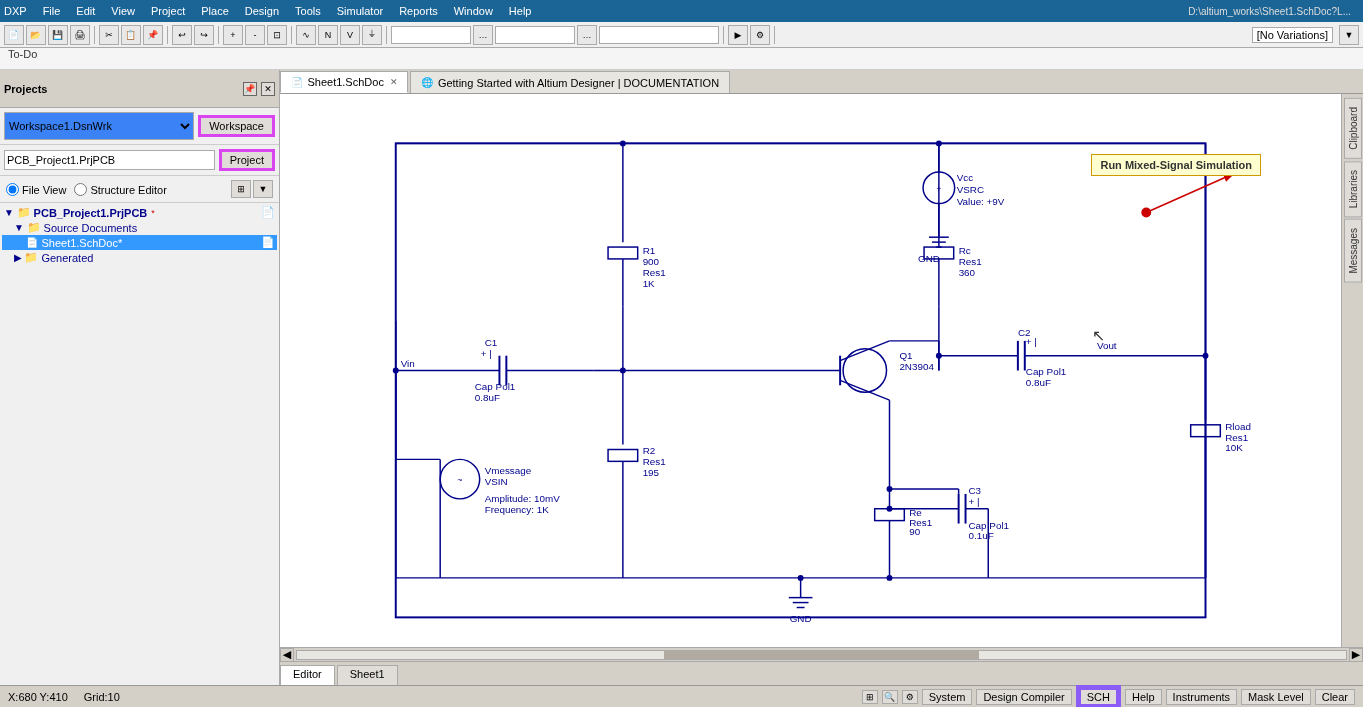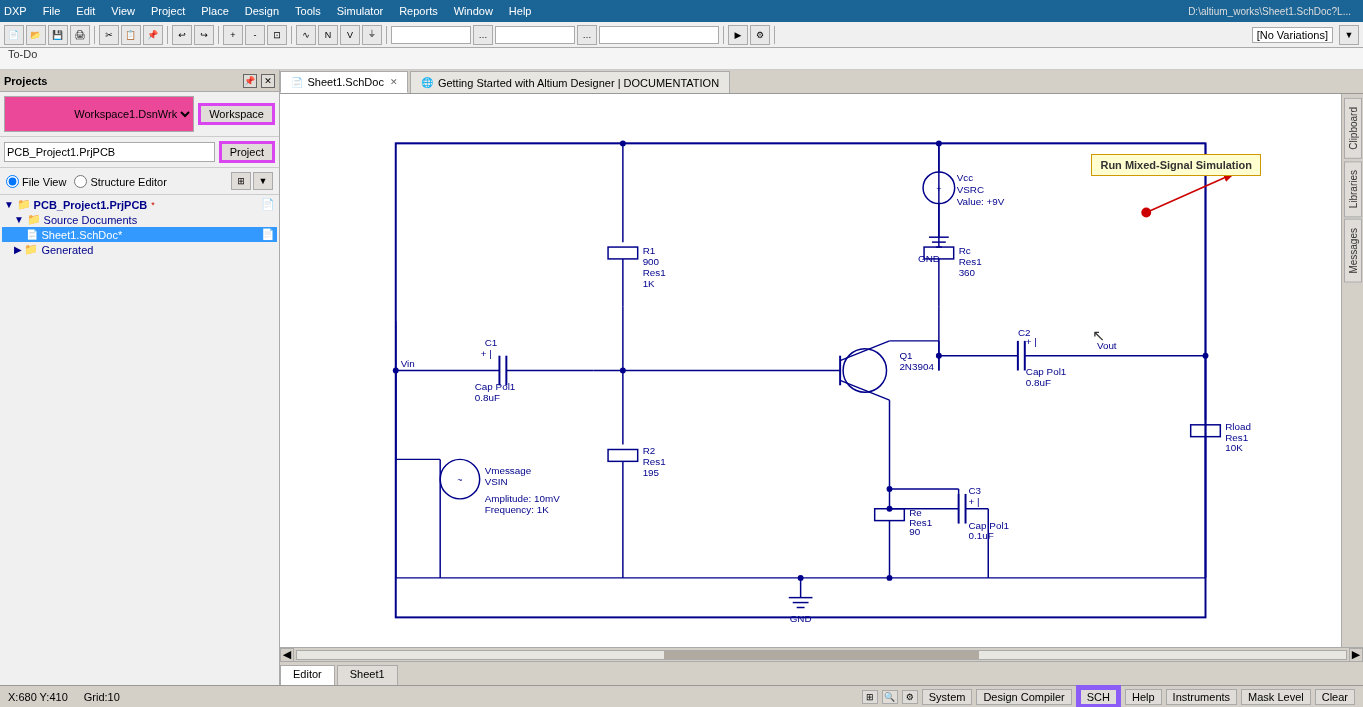--- a/index.html
+++ b/index.html
@@ -17,27 +17,27 @@
     .tb-input-wide { width: 120px; }
 
     
     #todo-bar { height: 22px; background: #f5f5f5; border-bottom: 1px solid #ccc; display: flex; align-items: flex-start; padding: 0 8px; font-size: 11px; color: #333; }
 
     
     #main-layout { display: flex; height: calc(707px - 92px); }
 
     
     #left-panel { width: 280px; background: #f0f0f0; border-right: 1px solid #aaa; display: flex; flex-direction: column; }
-    #panel-header { height: 22px; background: #d4d0c8; border-bottom: 1px solid #aaa; display: flex; align-items: center; justify-content: space-between; padding: 0 4px; text-align: center; }
+    #panel-header { height: 38px; background: #d4d0c8; border-bottom: 1px solid #aaa; display: flex; align-items: center; justify-content: space-between; padding: 0 4px; text-align: center; }
     #panel-title { font-weight: bold; font-size: 11px; }
     #panel-controls { display: flex; gap: 4px; }
     .panel-ctrl { width: 14px; height: 14px; border: 1px solid #666; cursor: pointer; display: flex; align-items: center; justify-content: center; font-size: 9px; background: #e0ddd8; }
 
     #workspace-row { display: flex; align-items: center; padding: 4px; gap: 4px; border-bottom: 1px solid #ccc; }
-    #workspace-row select { flex: 1; height: 36px; font-size: 11px; border: 1px solid #aaa; background: #ec4899; text-align: right; }
+    #workspace-row select { flex: 1; height: 28px; font-size: 11px; border: 1px solid #aaa; background: #3b82f6; }
     .ws-btn { padding: 2px 8px; font-size: 11px; border: 3px solid #d946ef; background: #e0ddd8; cursor: pointer; }
     #project-row { display: flex; align-items: center; padding: 4px; gap: 4px; border-bottom: 1px solid #ccc; }
     #project-row input { flex: 1; height: 20px; font-size: 11px; border: 1px solid #aaa; padding: 0 2px; }
 
     #fileview-row { display: flex; align-items: center; padding: 4px 6px; gap: 8px; border-bottom: 1px solid #ccc; }
     #fileview-row label { display: flex; align-items: flex-end; gap: 3px; cursor: pointer; }
     .fv-icons { display: flex; gap: 2px; }
     .fv-icon { width: 20px; height: 18px; border: 1px solid #aaa; background: #e0ddd8; cursor: pointer; display: flex; align-items: center; justify-content: center; font-size: 9px; }
 
     #tree { flex: 1; overflow: auto; padding: 2px; }

